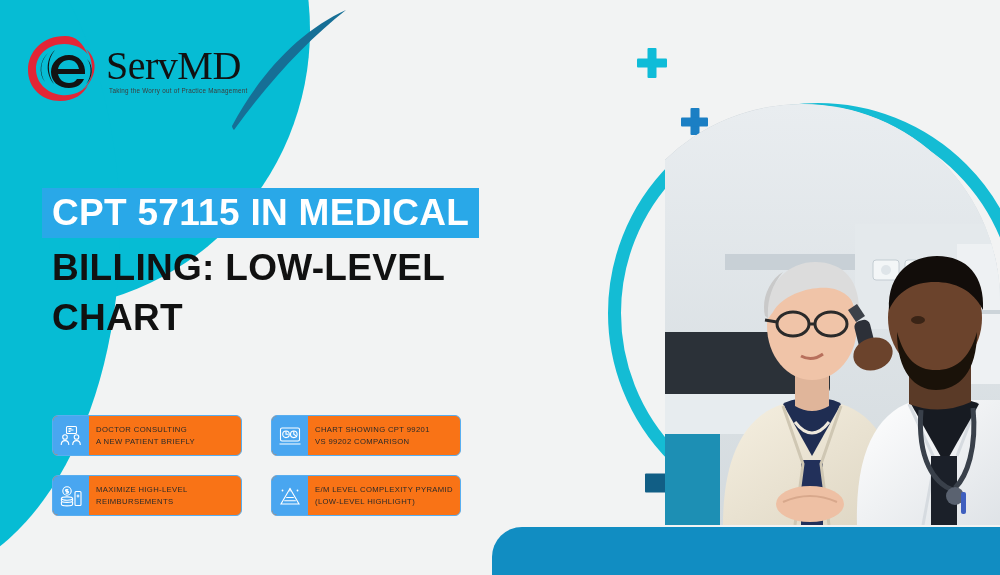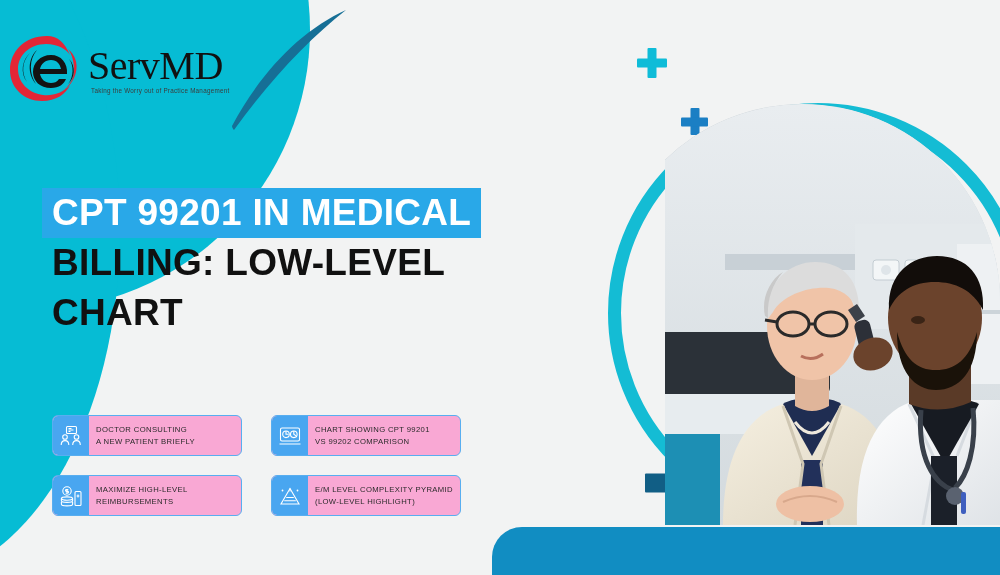--- a/index.html
+++ b/index.html
@@ -133,21 +133,21 @@
     top: 527px;
     width: 560px;
     height: 60px;
     background: #118dc2;
     border-radius: 30px 0 0 0;
   }
 
   
   .logo {
     position: absolute;
-    left: 6px;
+    left: 24px;
     top: 33px;
     width: 220px;
     height: 74px;
   }
   .logo-mark {
     position: absolute;
     left: 0;
     top: 0;
   }
   .logo-word {
@@ -187,39 +187,39 @@
     display: block;
   }
   .headline-line.hl {
     background: #29a8e8;
     color: #ffffff;
     display: inline-block;
     padding: 3px 10px 4px 10px;
     margin-left: -10px;
     line-height: 43px;
   }
-  .headline-rest { }
+  .headline-rest { margin-top: 5px; }
 
   
   .features {
     position: absolute;
     left: 52px;
     top: 415px;
     width: 420px;
     display: grid;
     grid-template-columns: 190px 190px;
     grid-column-gap: 29px;
     grid-row-gap: 19px;
   }
   .feature-box {
     position: relative;
     display: flex;
     align-items: stretch;
     height: 41px;
-    background: #f9a8d4;
+    background: #f97316;
     border: 1px solid #58aef0;
     border-radius: 6px;
     box-sizing: border-box;
     overflow: hidden;
   }
   .feature-icon {
     flex: 0 0 36px;
     background: #49a6f0;
     display: flex;
     align-items: center;
@@ -378,21 +378,21 @@
       <path d="M45 22 C34 22, 27 30, 27 39 C27 48, 34 55, 45 55 C53 55, 58 51, 60 46
                L53 46 C51 49, 48 50, 45 50 C39 50, 35 46, 34 41 L61 41 C62 30, 55 22, 45 22 Z
                M34 36 C35 31, 39 27, 45 27 C51 27, 54 31, 55 36 Z" fill="#131313"></path>
       <path d="M63 26 C68 32, 68 44, 62 51 C69 45, 70 33, 63 26 Z" fill="#131313"></path>
     </svg>
     <div class="logo-word">ServMD</div>
     <div class="logo-tag">Taking the Worry out of Practice Management</div>
   </div>
 
   <div class="headline">
-    <span class="headline-line hl">CPT 99201 IN MEDICAL</span>
+    <span class="headline-line hl">CPT 57115 IN MEDICAL</span>
     <div class="headline-rest">
       <span class="headline-line">BILLING: LOW-LEVEL</span>
       <span class="headline-line">CHART</span>
     </div>
   </div>
 
   <div class="features">
 
     <div class="feature-box">
       <div class="feature-icon">

